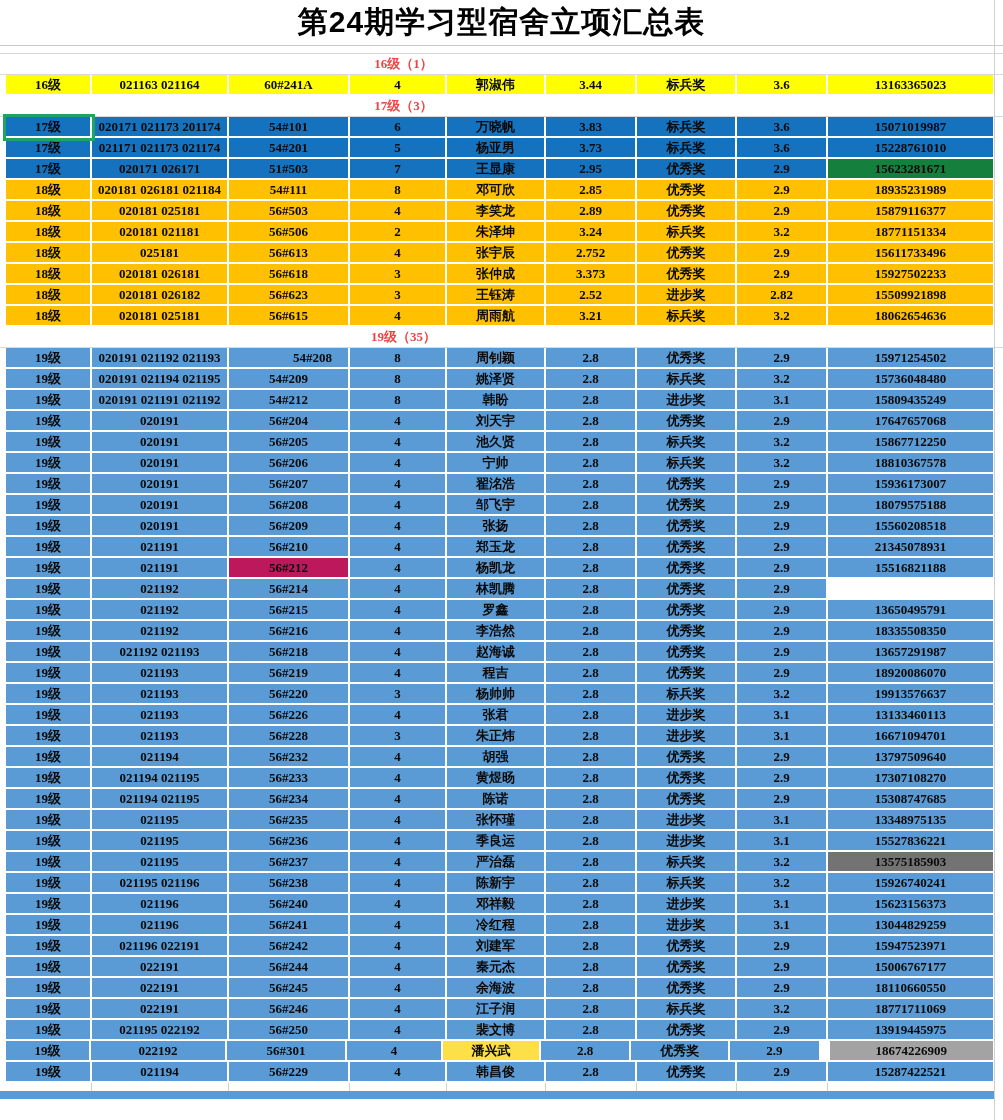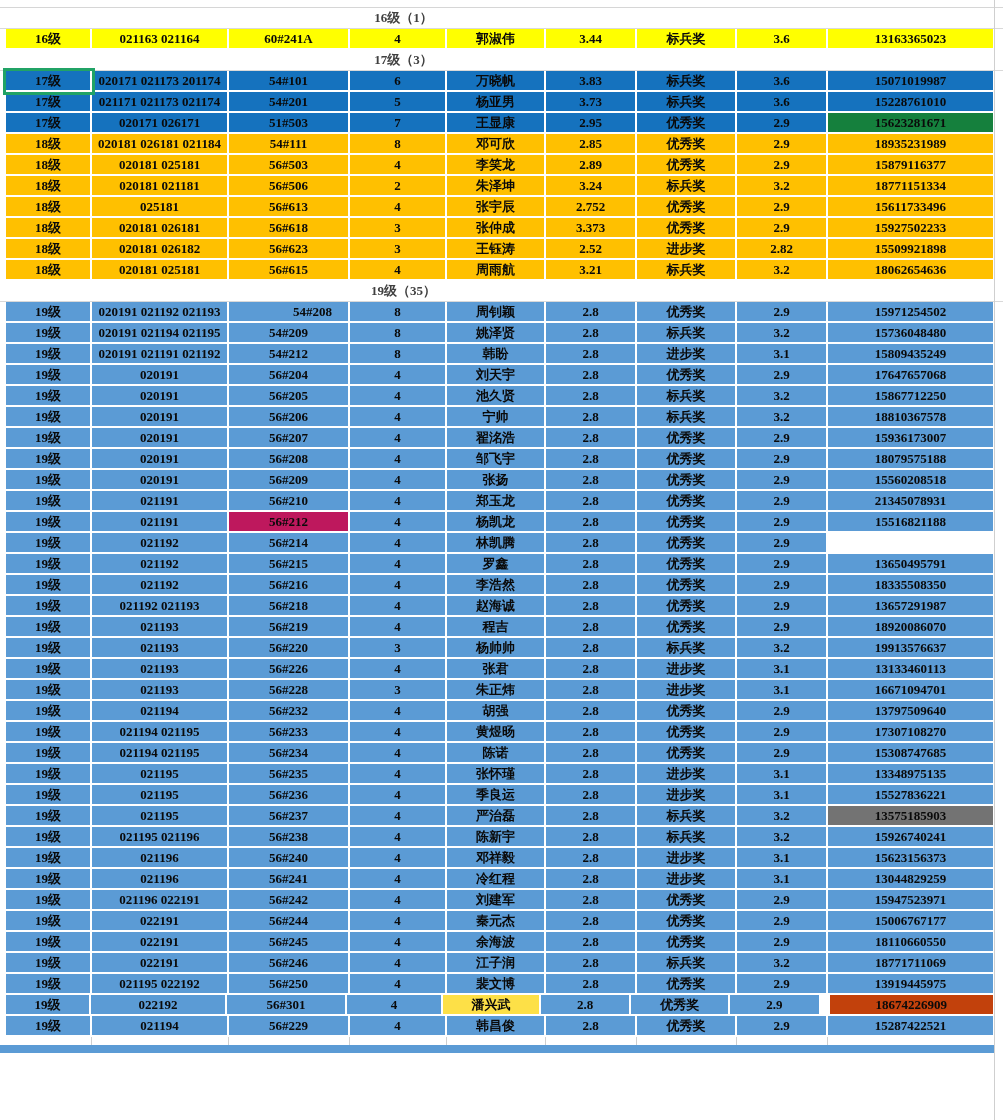--- a/index.html
+++ b/index.html
@@ -25,21 +25,21 @@
     box-sizing:border-box;background:#fff;
   }
   .row{width:1003px;display:flex;box-sizing:border-box;}
   .section-row{
     height:21px;background:#ffffff;
     border-bottom:1px solid #d9d9d9;
     box-sizing:border-box;
   }
   .section-label{
     width:807px;display:flex;align-items:center;justify-content:center;
-    font-weight:bold;font-size:13px;color:#404040;
+    font-weight:bold;font-size:13px;color:#ef4444;
   }
   .data-row{height:21px;}
   .spacer{width:6px;background:#ffffff;}
   .cell{
     box-sizing:border-box;
     border-right:2px solid #ffffff;
     border-bottom:2px solid #ffffff;
     display:flex;align-items:center;justify-content:center;
     overflow:hidden;white-space:nowrap;
     font-weight:bold;font-size:13px;color:#0a0a0a;
@@ -54,20 +54,23 @@
   .bottom-sliver-bar{height:8px;width:995px;}
   .vline-right{
     position:absolute;left:994px;top:0;width:1px;height:1120px;
     background:#cfcfcf;z-index:4;pointer-events:none;
   }
 </style>
 </head>
 <body>
 
 <div id="sheet">
+  <div class="title-row">
+    <span>第24期学习型宿舍立项汇总表</span>
+  </div>
   <div class="gap-row"></div>
   <div id="rows">
       <div class="row section-row">
         <div class="section-label">16级（1）</div>
         <div class="sliver"></div>
       </div>
       <div class="row data-row">
         <div class="spacer"></div>
         <div class="cell c0" style="background: rgb(255, 255, 0);">16级</div>
         <div class="cell c1" style="background: rgb(255, 255, 0);">021163 021164</div>
@@ -650,21 +653,21 @@
       <div class="row data-row">
         <div class="spacer"></div>
         <div class="cell c0" style="background: rgb(91, 155, 213);">19级</div>
         <div class="cell c1" style="background: rgb(91, 155, 213);">022192</div>
         <div class="cell c2" style="background: rgb(91, 155, 213);">56#301</div>
         <div class="cell c3" style="background: rgb(91, 155, 213);">4</div>
         <div class="cell c4" style="background: #fde047;">潘兴武</div>
         <div class="cell c5" style="background: rgb(91, 155, 213);">2.8</div>
         <div class="cell c6" style="background: rgb(91, 155, 213);">优秀奖</div>
         <div class="cell c7" style="background: rgb(91, 155, 213);">2.9</div>
-        <div class="cell c8" style="background: #c2410c; margin-left: 9px;">18674226909</div>
+        <div class="cell c8" style="background: #a3a3a3; margin-left: 9px;">18674226909</div>
         <div class="sliver"></div>
       </div>
       <div class="row data-row">
         <div class="spacer"></div>
         <div class="cell c0" style="background: rgb(91, 155, 213);">19级</div>
         <div class="cell c1" style="background: rgb(91, 155, 213);">021194</div>
         <div class="cell c2" style="background: rgb(91, 155, 213);">56#229</div>
         <div class="cell c3" style="background: rgb(91, 155, 213);">4</div>
         <div class="cell c4" style="background: rgb(91, 155, 213);">韩昌俊</div>
         <div class="cell c5" style="background: rgb(91, 155, 213);">2.8</div>

